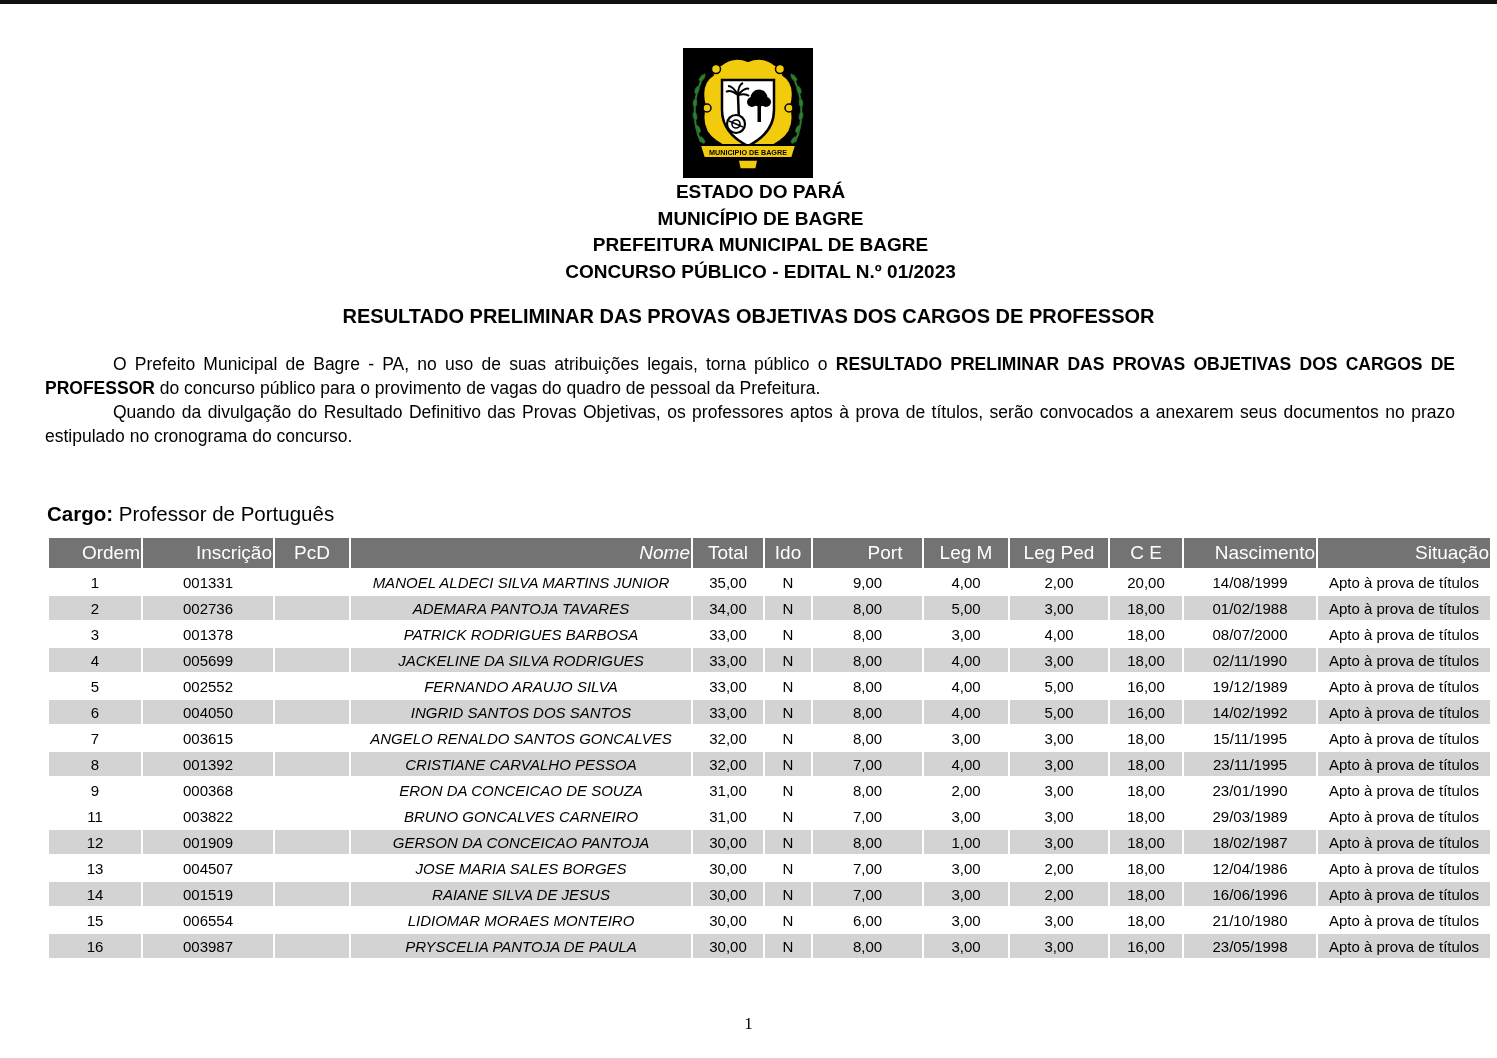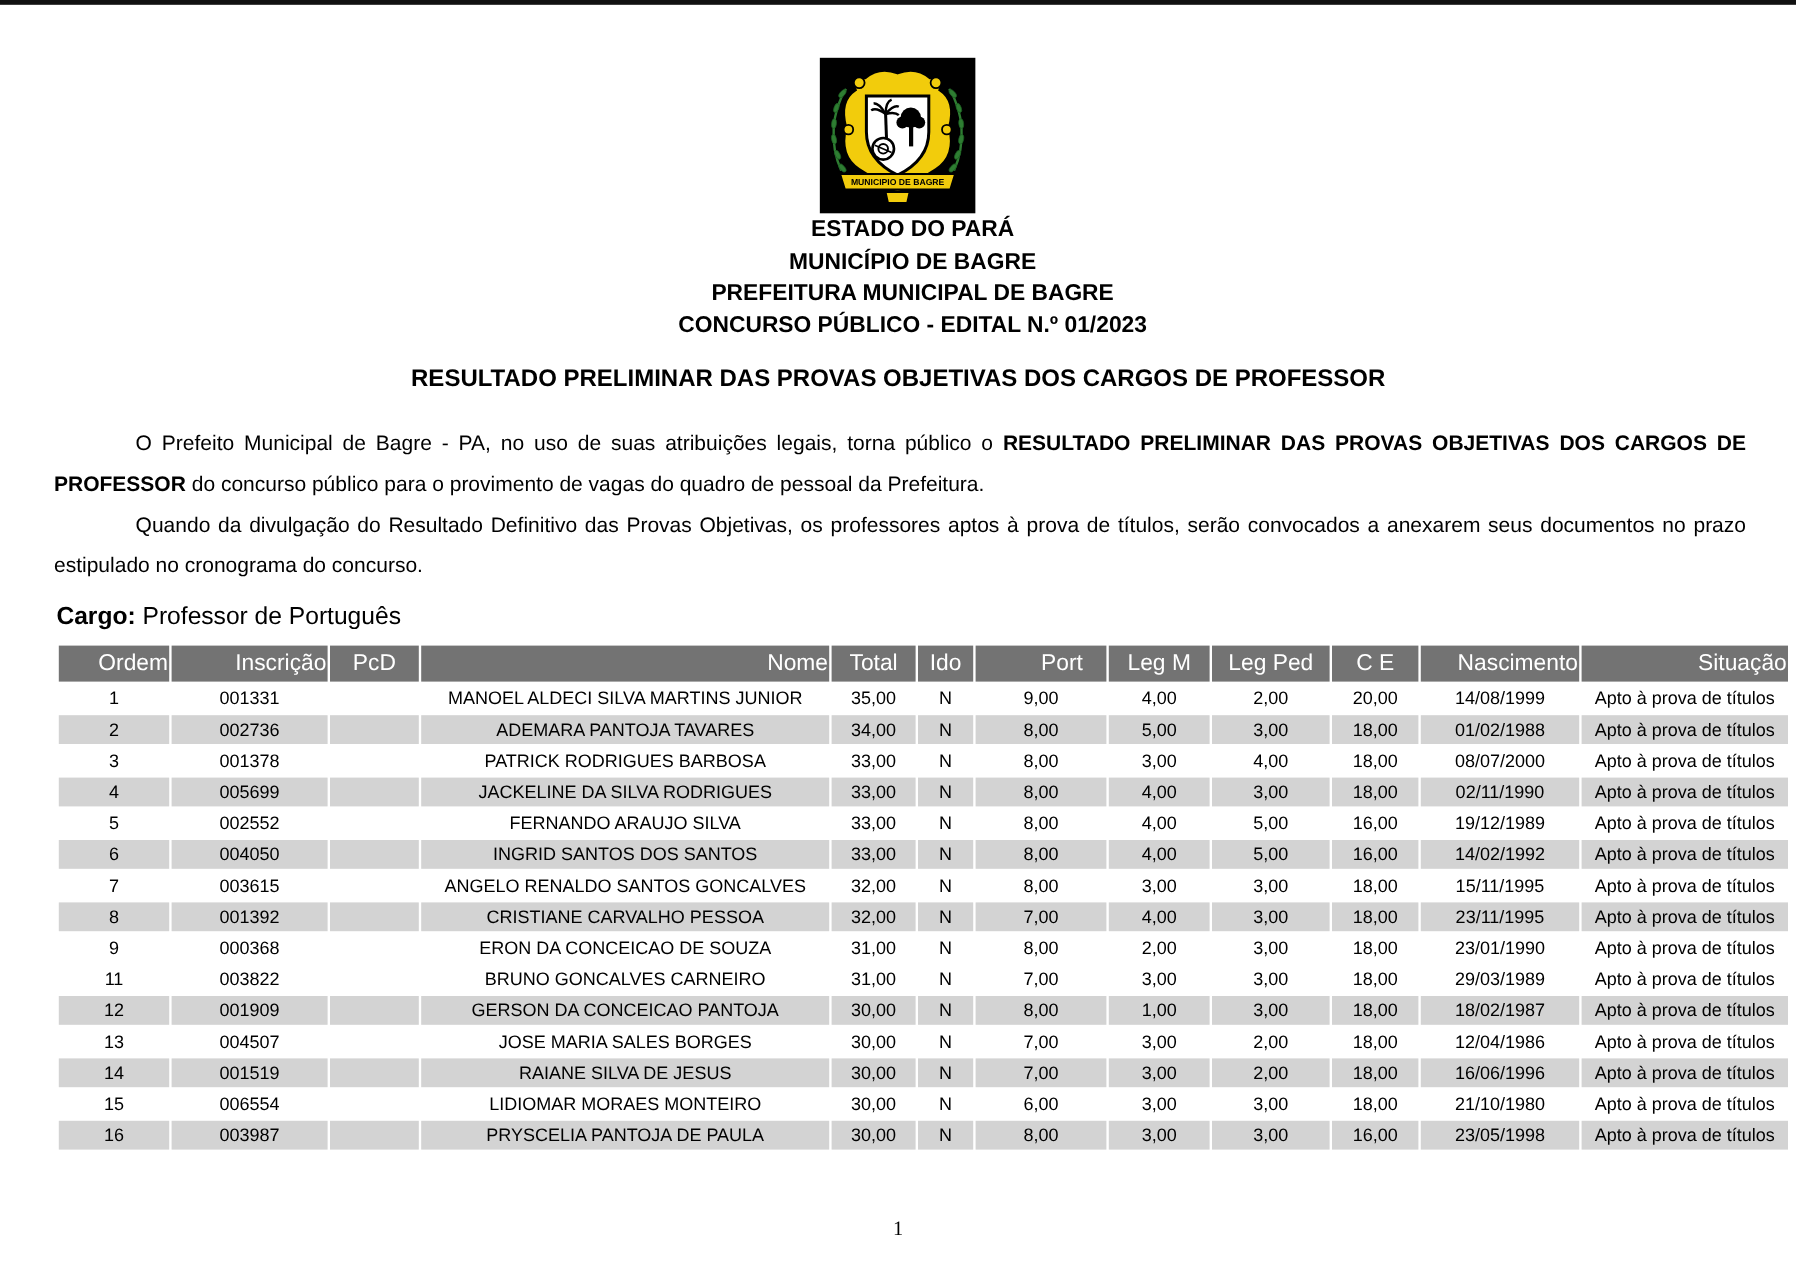--- a/index.html
+++ b/index.html
@@ -11,40 +11,40 @@
     color:#000;
     overflow:hidden;
   }
   .top-rule{position:absolute;top:0;left:0;width:100%;height:4px;background:#111;}
   .logo{position:absolute;left:683px;top:48px;width:130px;height:130px;}
   .org-header{position:absolute;top:179px;left:12px;width:100%;text-align:center;
     font-weight:bold;font-size:19px;line-height:26.5px;}
   .doc-title{position:absolute;top:305px;left:0;width:100%;text-align:center;
     font-weight:bold;font-size:20px;}
   .body-text{position:absolute;top:352px;left:45px;width:1410px;
-    font-size:17.5px;line-height:34px;text-align:justify;}
+    font-size:17.5px;line-height:24px;text-align:justify;}
   .body-text p{margin:0;text-indent:68px;}
   .cargo-line{position:absolute;top:502px;left:47px;font-size:20.5px;}
   .cargo-line b{font-weight:bold;}
   table.results{
     position:absolute;top:536px;left:47px;
     border-collapse:separate;border-spacing:2px;
     table-layout:fixed;width:1346px;
     font-size:15px;
   }
   table.results th{
     background:#737373;color:#fff;font-weight:normal;font-size:19px;
     height:28px;overflow:hidden;white-space:nowrap;
   }
   table.results td{
     height:24px;text-align:center;overflow:hidden;white-space:nowrap;padding:0;
   }
   table.results tr.stripe td{background:#d3d3d3;}
   
-  .c0{width:82px;} .c1{width:120px;} .c2{width:72px;} .c3{width:330px;}
+  .c0{width:82px;} .c1{width:120px;} .c2{width:72px;} .c3{width:330px;font-style:italic;}
   .c4{width:68px;} .c5{width:44px;} .c6{width:72px;padding-left:36px;} .c7{width:82px;}
   .c8{width:96px;} .c9{width:70px;} .c10{width:122px;} .c11{width:162px;}
   
   th.c0,th.c1,th.c3,th.c10,th.c11{text-align:right;padding-left:9px;}
   th.c2,th.c4,th.c5,th.c6,th.c7,th.c8,th.c9{text-align:center;}
   
   td.c3{text-align:left;padding-left:8px;}
   td.c11{text-align:left;padding-left:7px;}
   .page-number{position:absolute;top:1014px;left:0;width:100%;
     text-align:center;font-size:17px;font-family:"Liberation Serif", serif;}

